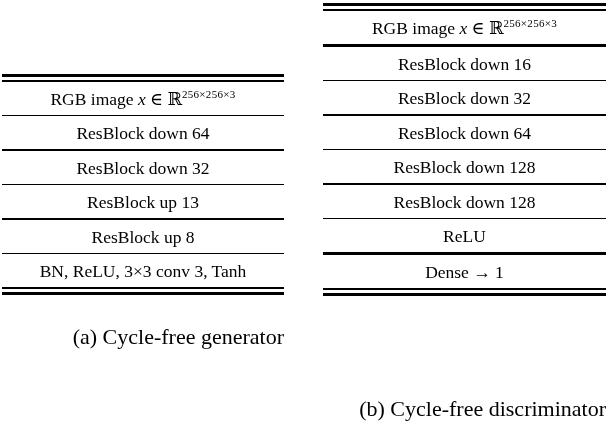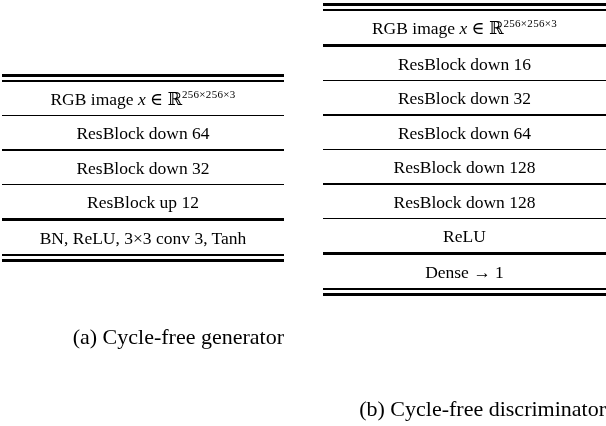--- a/index.html
+++ b/index.html
@@ -26,22 +26,23 @@
 <div class="panel" id="panel-a">
   <div class="rule-thick"></div>
   <div class="rule-gap"></div>
   <div class="rule-thin"></div>
   <div class="row"><span>RGB image </span><span class="math">x</span><span> ∈ </span><span class="bb">ℝ</span><sup>256×256×3</sup></div>
   <div class="sep"></div>
   <div class="row">ResBlock down 64</div>
   <div class="sep"></div>
   <div class="row">ResBlock down 32</div>
   <div class="sep"></div>
-  <div class="row">ResBlock up 12</div>
+  <div class="row">ResBlock up 13</div>
   <div class="sep"></div>
+  <div class="row">ResBlock up 8</div>
   <div class="sep"></div>
   <div class="row">BN, ReLU, 3×3 conv 3, Tanh</div>
   <div class="rule-thin"></div>
   <div class="rule-gap"></div>
   <div class="rule-thick"></div>
 </div>
 <div class="caption" id="caption-a">(a) Cycle-free generator</div>
 
 <div class="panel" id="panel-b">
   <div class="rule-thick"></div>

